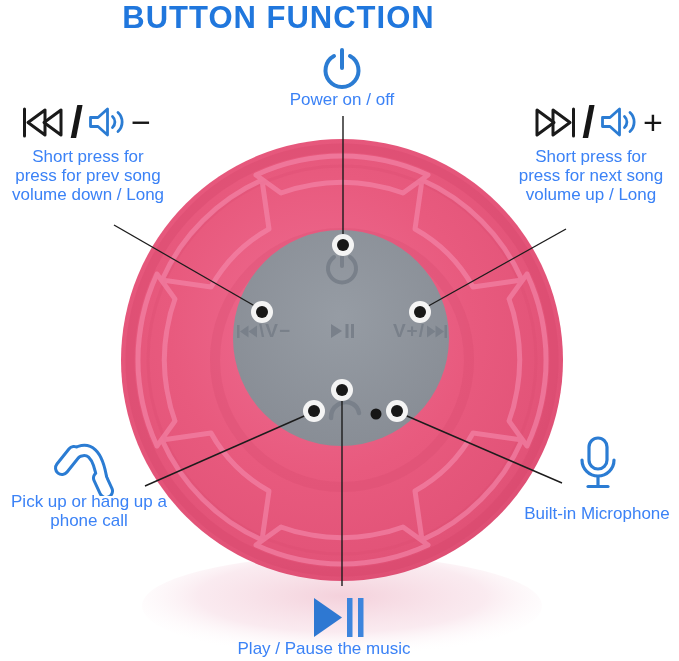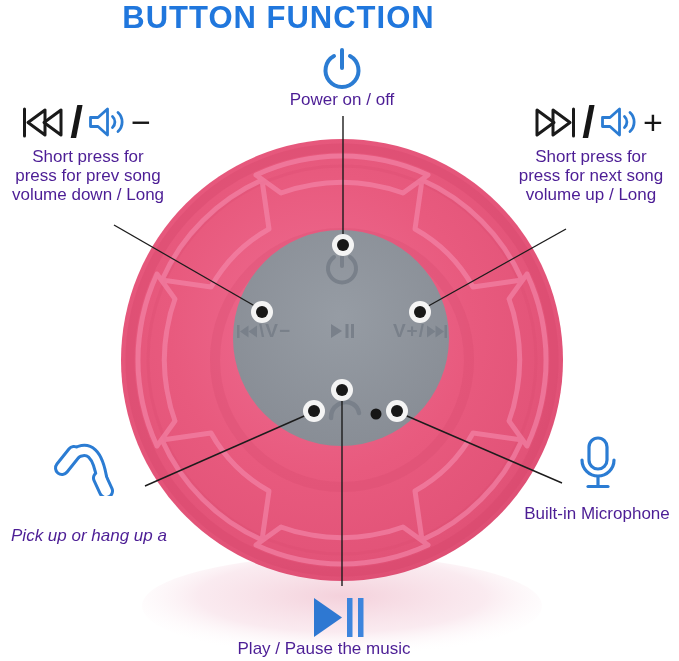--- a/index.html
+++ b/index.html
@@ -7,21 +7,21 @@
     position:relative;width:679px;height:661px;overflow:hidden;
     font-family:"Liberation Sans","DejaVu Sans",sans-serif;color:#1f1f1f;background:#ffffff;
   }
   #scene{position:absolute;left:0;top:0;z-index:1;}
   .overlay{position:absolute;z-index:2;}
   .title{
     left:0;top:0;width:557px;text-align:center;
     font-size:31px;font-weight:bold;letter-spacing:1px;color:#2077dd;
     transform:scaleY(1.0);
   }
-  .cap{font-size:17px;line-height:19px;text-align:center;color:#4c1d95;}
+  .cap{font-size:17px;line-height:19px;text-align:center;color:#3b82f6;}
   .icon-row{display:flex;align-items:center;justify-content:center;gap:5px;}
   .slash{font-size:46px;font-weight:700;color:#161616;line-height:40px;transform:scaleY(.95);}
   .sign{font-size:34px;font-weight:400;color:#161616;line-height:34px;}
   .panel-labels{
     left:237px;top:317px;width:210px;height:28px;
     display:flex;justify-content:space-between;align-items:center;
     color:#79808a;font-weight:bold;font-size:19px;letter-spacing:1px;
   }
   .plabel{display:flex;align-items:center;gap:2px;}
 </style>
@@ -208,22 +208,23 @@
         <path d="M12 30 L24 15" stroke-width="16"></path>
         <path d="M50 40 L56 53" stroke-width="16"></path>
       </g>
       <g stroke="#ffffff">
         <path d="M24 16 Q46 2 52 42" stroke-width="7"></path>
         <path d="M12 30 L24 15" stroke-width="10"></path>
         <path d="M50 40 L56 53" stroke-width="10"></path>
       </g>
     </g>
   </svg>
-  <div class="overlay cap" style="left:2px;top:526px;width:174px;font-style:italic;">
+  <div class="overlay cap" style="left:2px;top:492px;width:174px;">
     <div>Pick up or hang up a</div>
+    <div>phone call</div>
   </div>
 
   <svg class="overlay" style="left:578px;top:436px;" width="40" height="62" viewBox="0 0 40 62">
     <g stroke="#2b7cd3" stroke-width="3.2" fill="none" stroke-linecap="round">
       <rect x="11" y="2" width="18" height="31" rx="9" fill="#ffffff"></rect>
       <path d="M4 24 a16 16 0 0 0 32 0"></path>
       <line x1="20" y1="41" x2="20" y2="49"></line>
       <line x1="10" y1="50.5" x2="30" y2="50.5"></line>
     </g>
   </svg>

